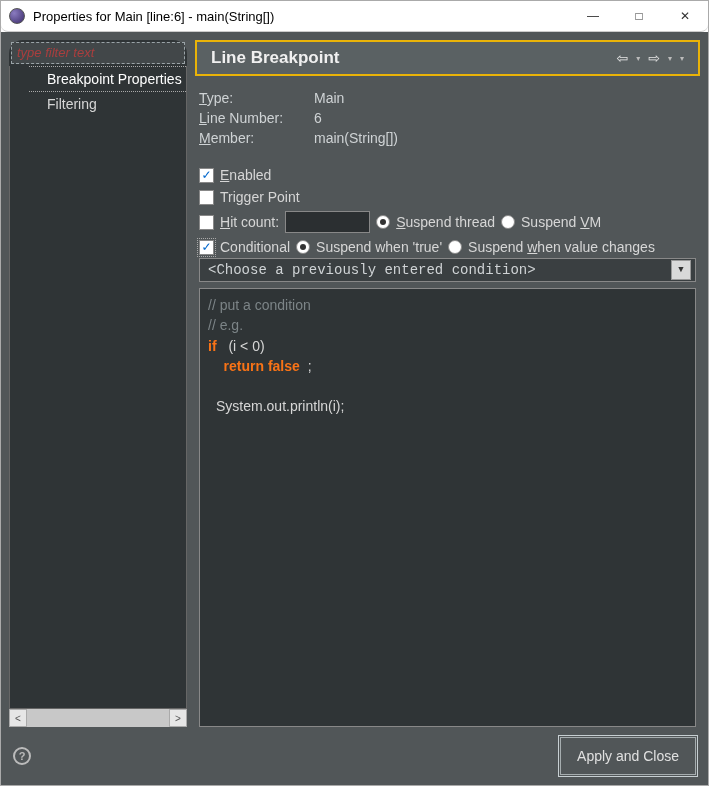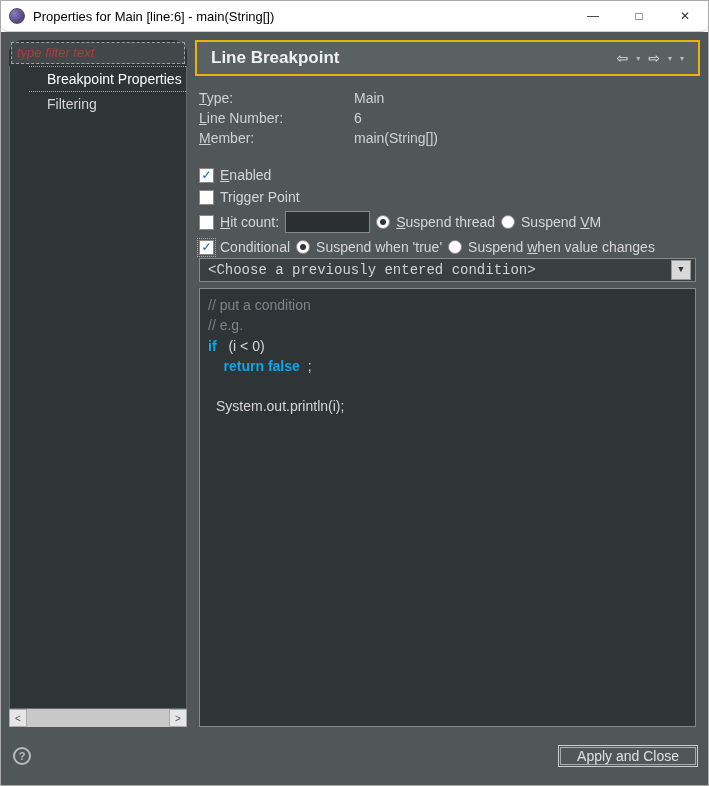--- a/index.html
+++ b/index.html
@@ -154,21 +154,20 @@
     padding: 12px 4px 0 4px;
     display: flex;
     flex-direction: column;
     min-height: 0;
   }
   .field-row {
     display: flex;
     align-items: center;
     padding: 2px 0;
     font-size: 14px;
-    gap: 40px;
   }
   .field-row .label {
     width: 115px;
     color: #cfd3d5;
   }
   .field-row .value { color: #cfd3d5; }
   .underline { text-decoration: underline; text-underline-offset: 1px; }
   .check-row {
     display: flex;
     align-items: center;
@@ -242,21 +241,21 @@
     border: 1px solid #888;
     background: #2f3436;
     padding: 6px 8px;
     font-family: "Segoe UI", sans-serif;
     font-size: 14px;
     line-height: 1.45;
     overflow: auto;
     white-space: pre;
   }
   .c-comment { color: #7c8487; }
-  .c-kw { color: #0ea5e9; font-weight: 600; }
+  .c-kw { color: #f97316; font-weight: 600; }
   .c-text { color: #d6d6d6; padding-left: 8px; }
   .footer {
     height: 46px;
     display: flex;
     align-items: center;
     padding: 0 4px;
     margin-top: 6px;
     gap: 8px;
   }
   .footer .help {
@@ -266,21 +265,21 @@
     display: flex;
     align-items: center;
     justify-content: center;
     font-size: 11px;
     font-weight: bold;
     color: #bbb;
   }
   .footer .spacer { flex: 1; }
   .btn {
     min-width: 120px;
-    height: 18px;
+    height: 38px;
     border: 1px solid #a6adaf;
     background: #515658;
     color: #e0e0e0;
     font-size: 14px;
     display: flex;
     align-items: center;
     justify-content: center;
     padding: 0 16px;
   }
   .btn.primary {

